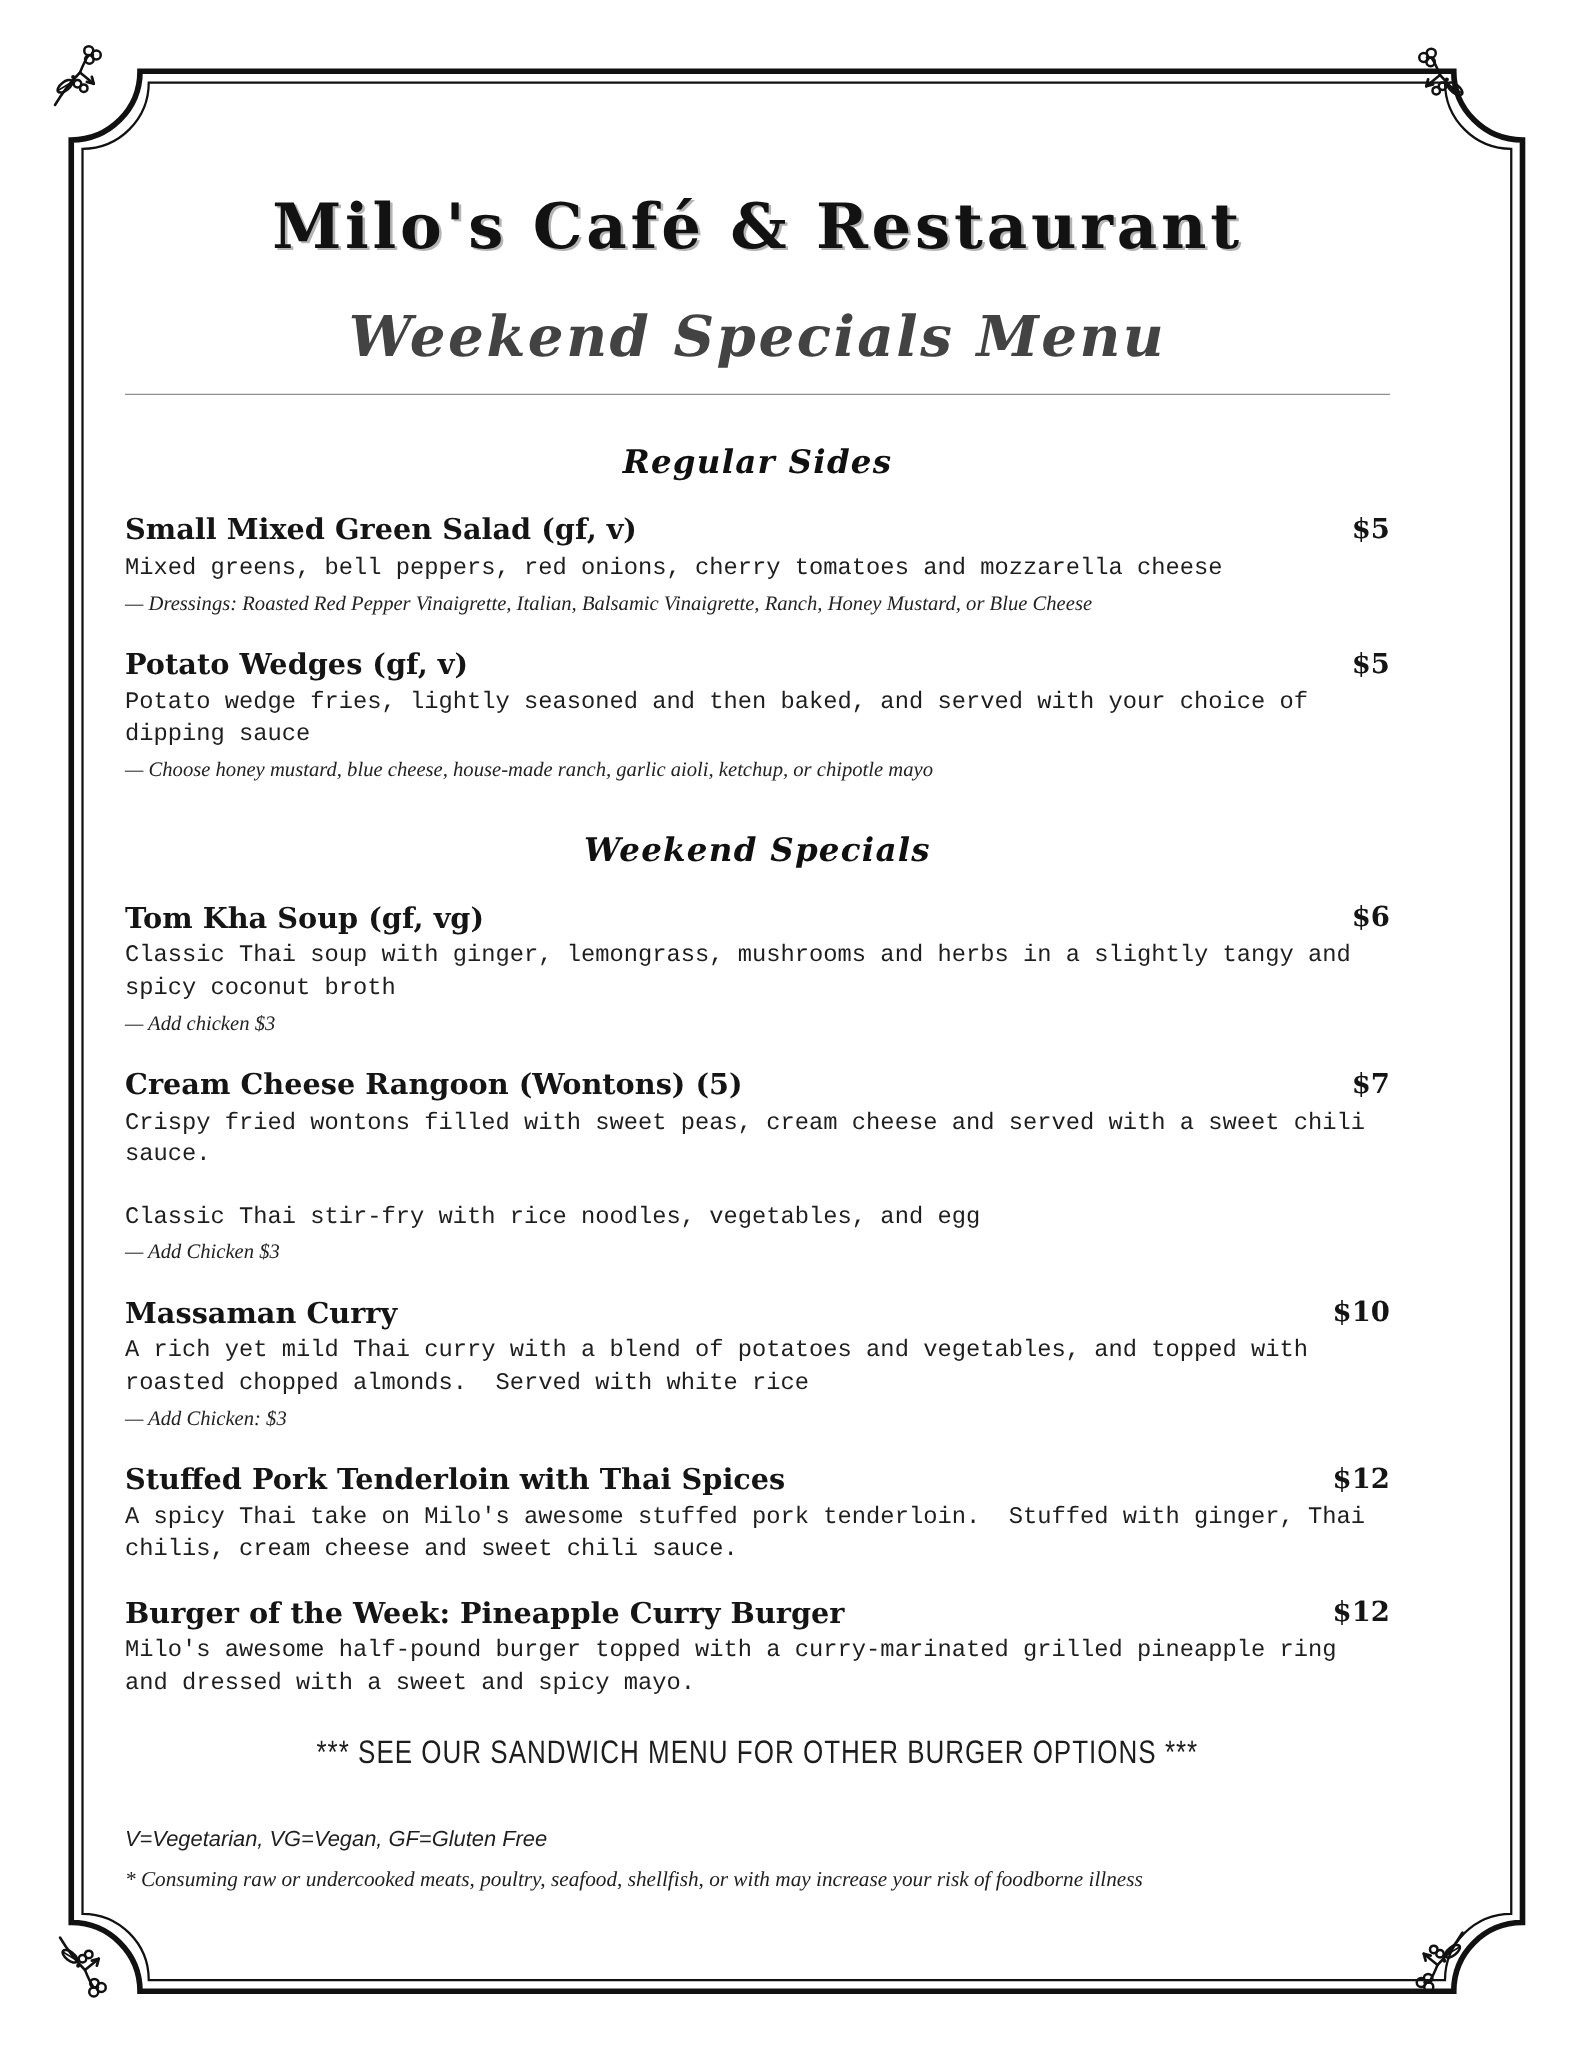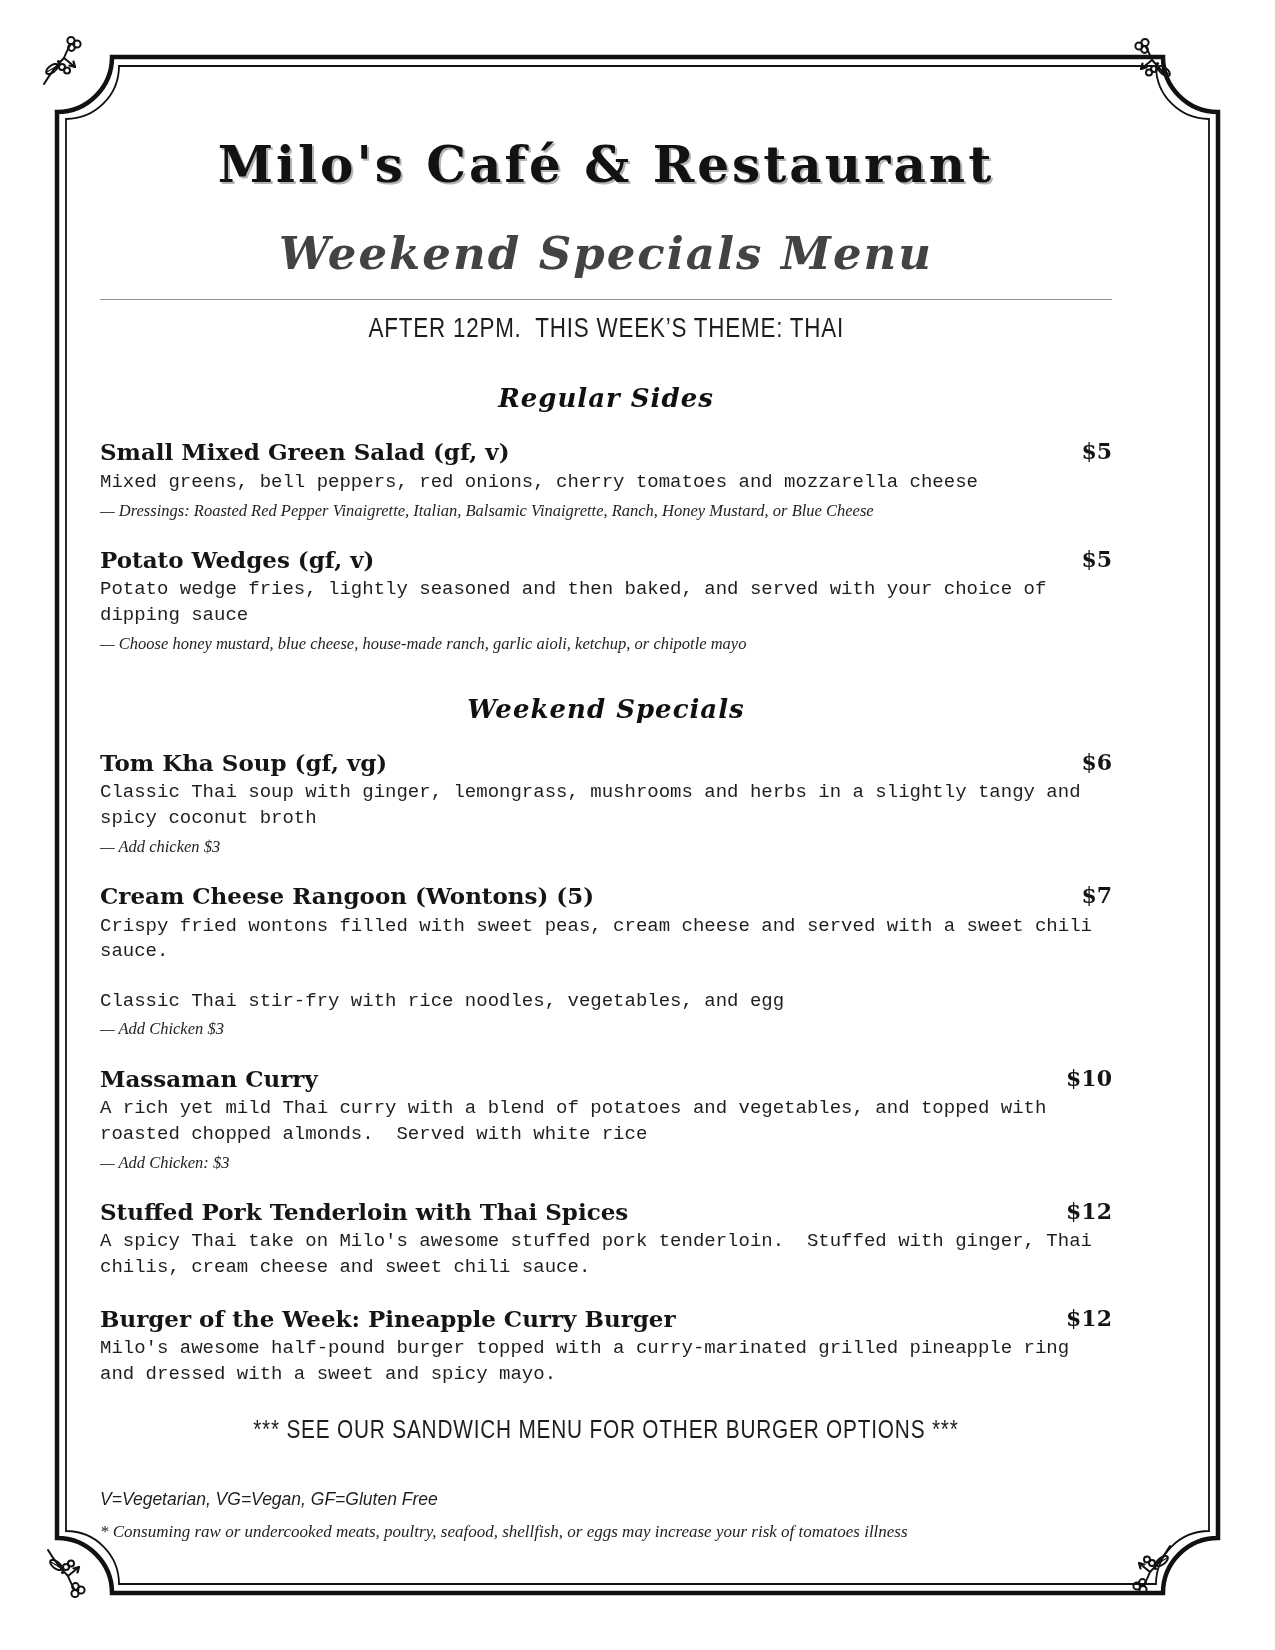--- a/index.html
+++ b/index.html
@@ -22,21 +22,21 @@
   }
   .ornament svg { width: 100%; height: 100%; }
   .orn-tl { left: 36px;  top: 34px; }
   .orn-tr { left: 1128px; top: 36px; transform: scaleX(-1); }
   .orn-bl { left: 40px;  top: 1544px; transform: scaleY(-1); }
   .orn-br { left: 1126px; top: 1540px; transform: scale(-1,-1); }
 
   
   .content {
     position: absolute;
-    left: 100px; top: 136px;
+    left: 100px; top: 152px;
     width: 1012px;
   }
 
   .page-title {
     text-align: center;
     font-family: "DejaVu Serif", serif;
     font-weight: bold;
     font-size: 50px;
     letter-spacing: 3px;
     color: #121212;
@@ -186,21 +186,20 @@
       <use href="#sprig"></use>
     </svg></span>
 <span class="ornament orn-br"><svg viewBox="0 0 48 56">
       <use href="#sprig"></use>
     </svg></span>
 
 <div class="content">
   <div class="page-title">Milo's Café &amp; Restaurant</div>
   <div class="page-subtitle">Weekend Specials Menu</div>
   <hr class="title-divider">
-  <div class="tagline"><span>AFTER 12PM.  THIS WEEK’S THEME: THAI</span></div>
 
   <div id="sections-host">
   <section class="section">
     <div class="section-heading">Regular Sides</div>
     <div>
   <div class="menu-item">
     <div class="item-head">
       <span class="item-name">Small Mixed Green Salad (gf, v)</span>
       <span class="item-price">$5</span>
     </div>
@@ -272,15 +271,15 @@
 
   </div>
 </div>
   </section>
 </div>
 
   <div class="callout"><span>*** SEE OUR SANDWICH MENU FOR OTHER BURGER OPTIONS ***</span></div>
 
   <div class="footer">
     <div class="legend">V=Vegetarian, VG=Vegan, GF=Gluten Free</div>
-    <div class="disclaimer">* Consuming raw or undercooked meats, poultry, seafood, shellfish, or eggs may increase your risk of tomatoes illness</div>
+    <div class="disclaimer">* Consuming raw or undercooked meats, poultry, seafood, shellfish, or with may increase your risk of foodborne illness</div>
   </div>
 </div>
 
 </body></html>

